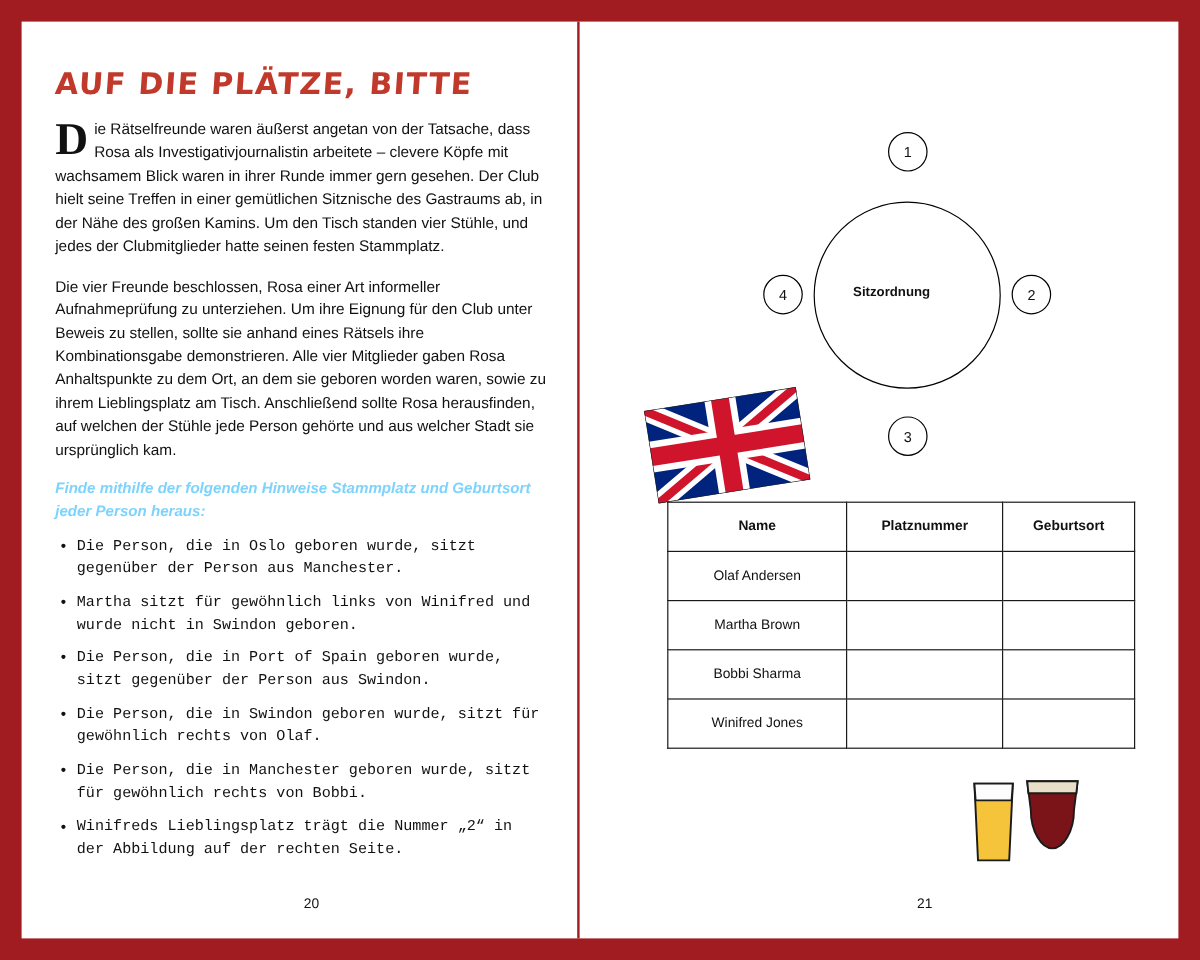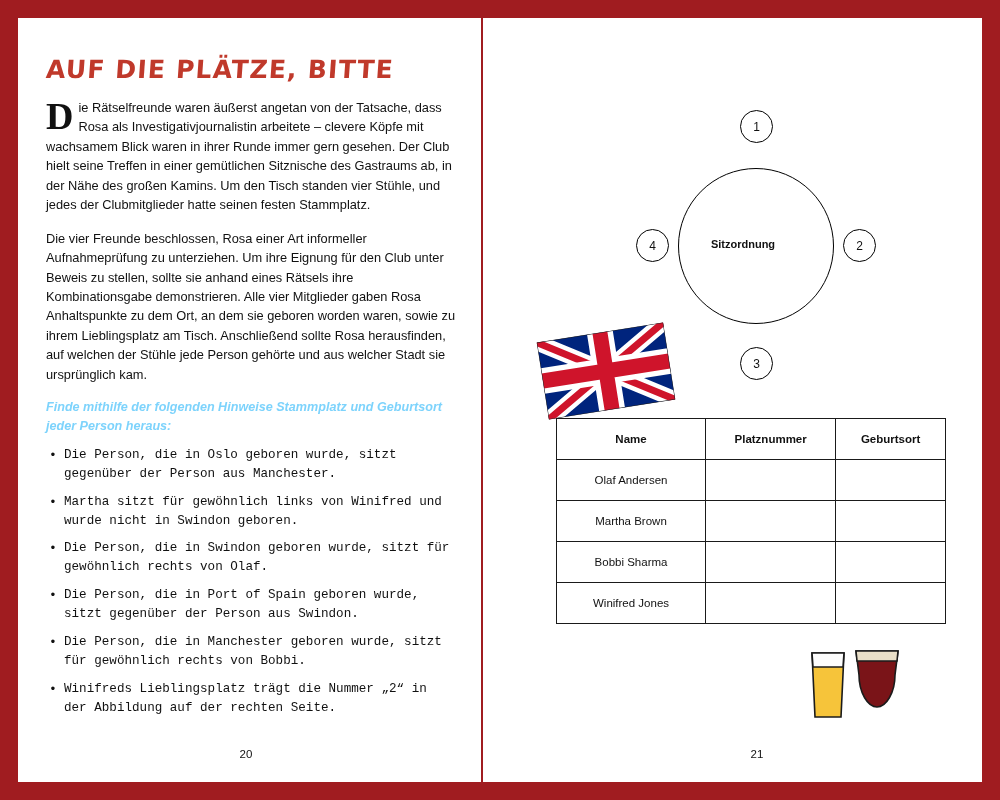--- a/index.html
+++ b/index.html
@@ -104,21 +104,21 @@
     content: "•";
     position: absolute;
     left: 3px;
     top: 0;
     font-size: 13px;
   }
   .page-num {
     position: absolute;
     font-size: 11.5px;
     color: #111111;
-    text-align: center;
+    text-align: right;
     width: 40px;
   }
   .page-num.left { left: 226px; top: 748px; }
   .page-num.right { left: 737px; top: 748px; }
 
   
   .diagram {
     position: absolute;
     left: 116px;
     top: 55px;
@@ -222,22 +222,22 @@
       <span class="dropcap">D</span><span>ie Rätselfreunde waren äußerst angetan von der Tatsache, dass Rosa als Investigativjournalistin arbeitete – clevere Köpfe mit wachsamem Blick waren in ihrer Runde immer gern gesehen. Der Club hielt seine Treffen in einer gemütlichen Sitznische des Gastraums ab, in der Nähe des großen Kamins. Um den Tisch standen vier Stühle, und jedes der Clubmitglieder hatte seinen festen Stammplatz.</span>
     </p>
 
     <p class="body-text">Die vier Freunde beschlossen, Rosa einer Art informeller Aufnahmeprüfung zu unterziehen. Um ihre Eignung für den Club unter Beweis zu stellen, sollte sie anhand eines Rätsels ihre Kombinationsgabe demonstrieren. Alle vier Mitglieder gaben Rosa Anhaltspunkte zu dem Ort, an dem sie geboren worden waren, sowie zu ihrem Lieblingsplatz am Tisch. Anschließend sollte Rosa herausfinden, auf welchen der Stühle jede Person gehörte und aus welcher Stadt sie ursprünglich kam.</p>
 
     <p class="instruction">Finde mithilfe der folgenden Hinweise Stammplatz und Geburtsort jeder Person heraus:</p>
 
     <ul class="clues">
       <li>Die Person, die in Oslo geboren wurde, sitzt gegenüber der Person aus Manchester.</li>
       <li>Martha sitzt für gewöhnlich links von Winifred und wurde nicht in Swindon geboren.</li>
+      <li>Die Person, die in Port of Spain geboren wurde, sitzt gegenüber der Person aus Swindon.</li>
       <li>Die Person, die in Swindon geboren wurde, sitzt für gewöhnlich rechts von Olaf.</li>
-      <li>Die Person, die in Port of Spain geboren wurde, sitzt gegenüber der Person aus Swindon.</li>
       <li>Die Person, die in Manchester geboren wurde, sitzt für gewöhnlich rechts von Bobbi.</li>
       <li>Winifreds Lieblingsplatz trägt die Nummer „2“ in der Abbildung auf der rechten Seite.</li>
     </ul>
   </div>
 
   <div class="page-num left">20</div>
 
   <div class="right-col">
 
     <div class="diagram">

